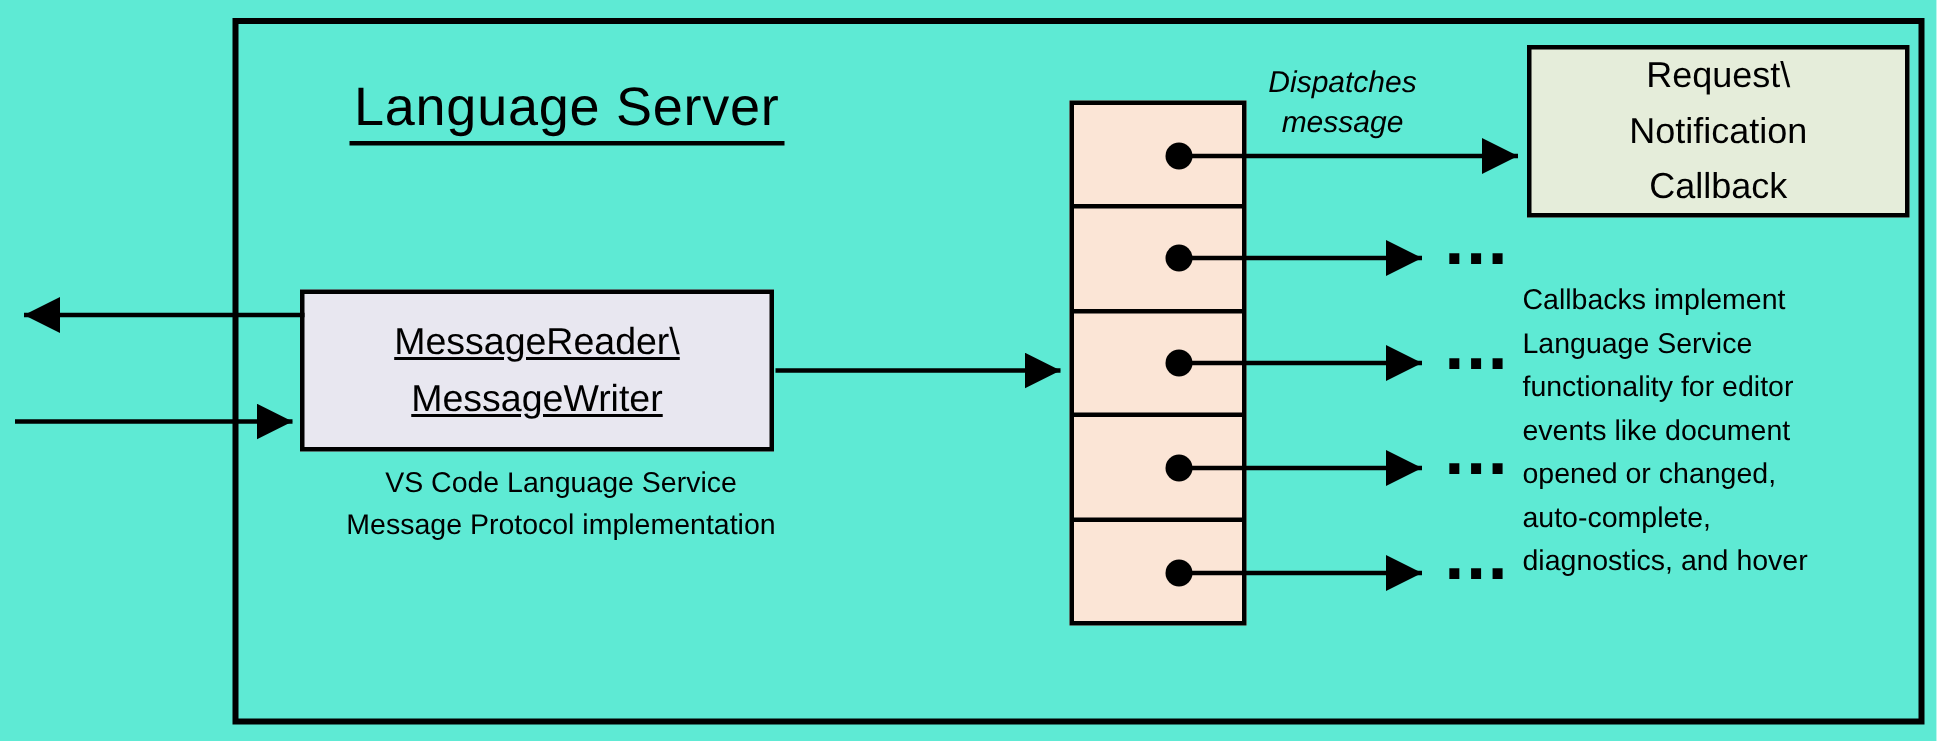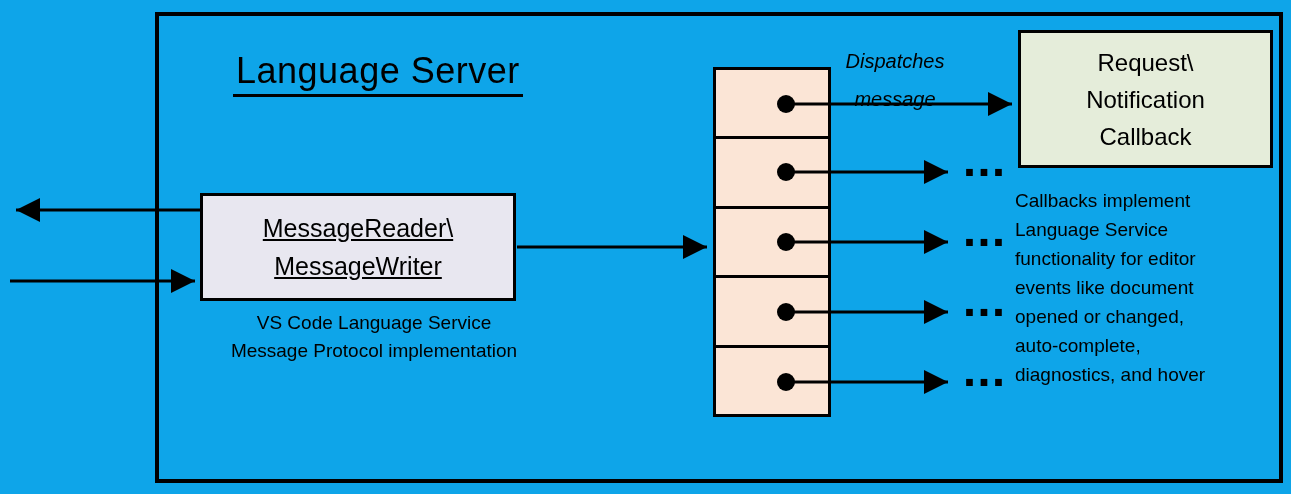--- a/index.html
+++ b/index.html
@@ -6,21 +6,21 @@
     margin: 0;
     padding: 0;
     background: #ffffff;
     font-family: "Liberation Sans", sans-serif;
     color: #000000;
   }
   #stage {
     position: relative;
     width: 1291px;
     height: 494px;
-    background: #0ea5e9;
+    background: #5eead4;
     overflow: hidden;
   }
   .abs { position: absolute; box-sizing: border-box; }
   .prelines { white-space: pre-line; }
 
   
   .outer-box {
     left: 155px; top: 12px; width: 1128px; height: 471px;
     border: 4px solid #000;
     background: transparent;
@@ -39,21 +39,21 @@
 
   
   .ital {
     font-style: italic;
     font-size: 20px;
     line-height: 26px;
     text-align: center;
   }
   .io-label      { left: 17px;  top: 218px; width: 152px; }
   .lookup-label  { left: 514px; top: 154px; width: 184px; line-height: 27px; }
-  .dispatch-label{ left: 823px; top: 42px;  width: 144px; line-height: 38px; }
+  .dispatch-label{ left: 823px; top: 42px;  width: 144px; line-height: 27px; }
 
   
   .msg-box {
     left: 200px; top: 193px; width: 316px; height: 108px;
     background: #e8e7f0;
     border: 3px solid #000;
     display: flex; align-items: center; justify-content: center;
     text-align: center;
     font-size: 25px;
     line-height: 38px;
@@ -75,21 +75,21 @@
   .dispatch-cell { flex: 1; }
   .dispatch-cell + .dispatch-cell { border-top: 3px solid #000; }
   .dispatch-caption {
     left: 652px; top: 424px; width: 250px;
     font-size: 20px; line-height: 26px;
     text-align: center;
   }
 
   
   .callback-box {
-    left: 1018px; top: 30px; width: 255px; height: 138px;
+    left: 1018px; top: 30px; width: 255px; height: 115px;
     background: #e5edda;
     border: 3px solid #000;
     display: flex; align-items: center; justify-content: center;
     text-align: center;
     font-size: 24px;
     line-height: 37px;
   }
   .callbacks-note {
     left: 1015px; top: 186px; width: 260px;
     font-size: 19px; line-height: 29px;

